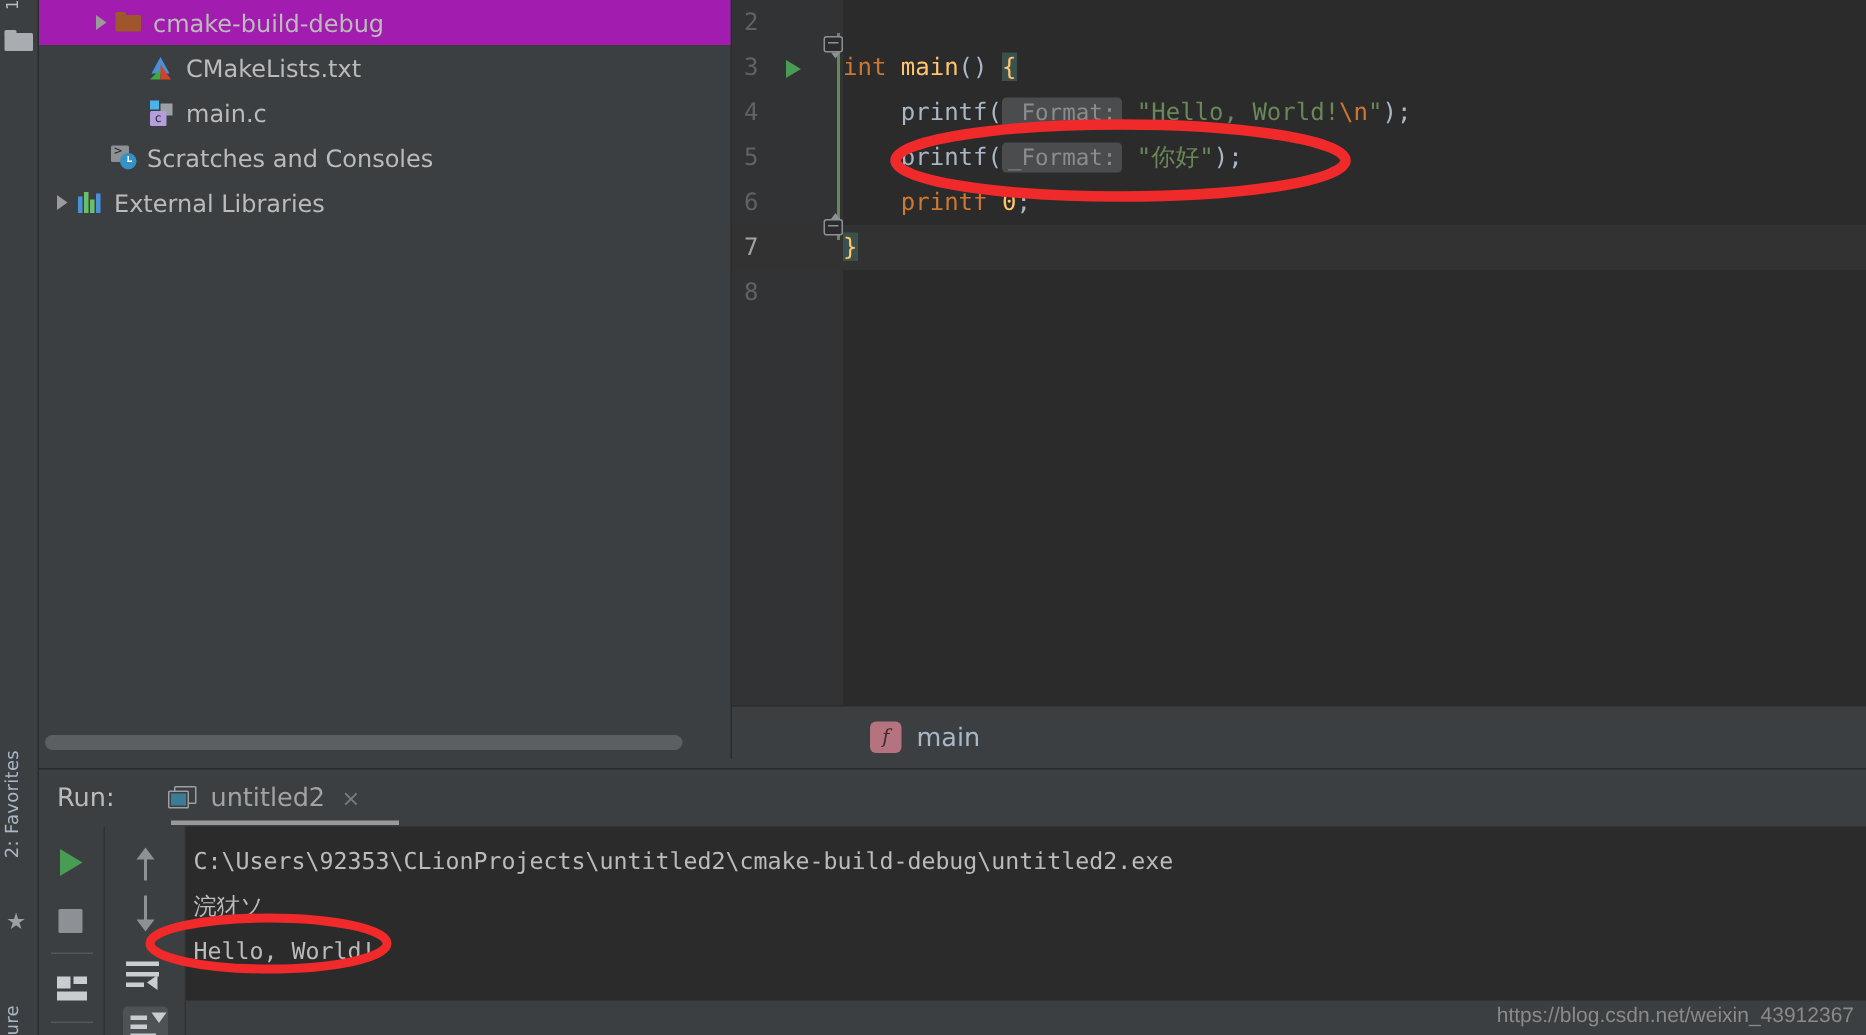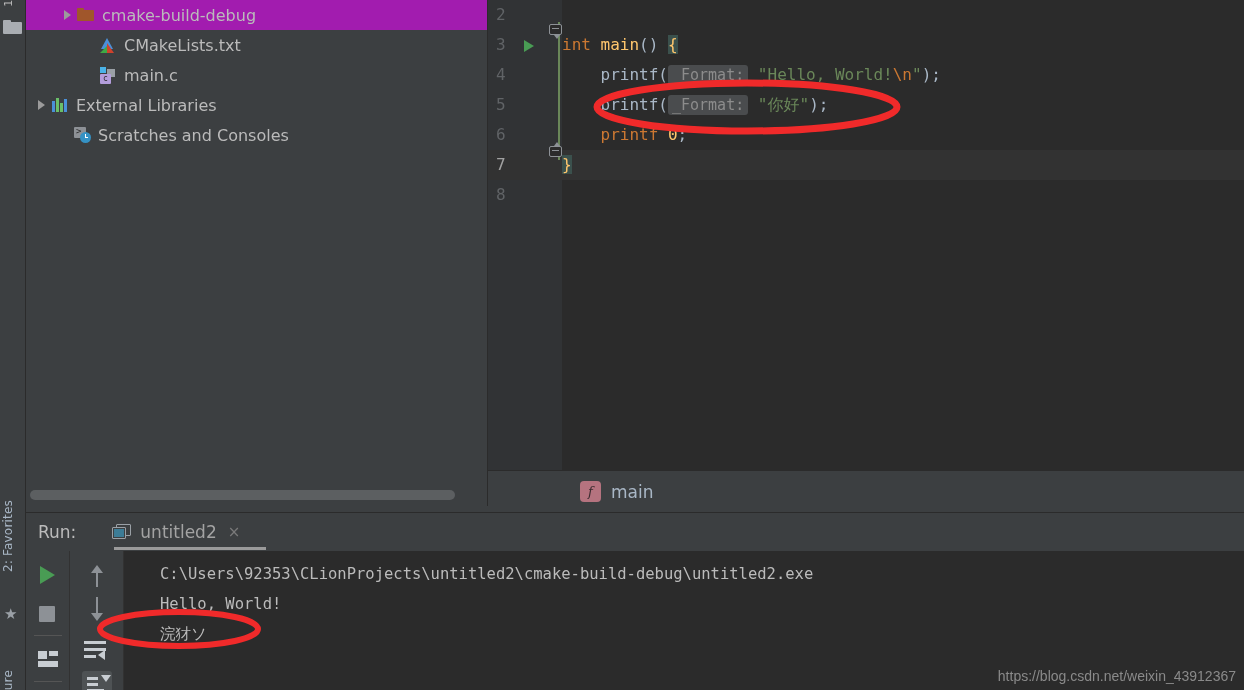--- a/index.html
+++ b/index.html
@@ -234,22 +234,22 @@
   .wrap-ico .l2{position:absolute;left:0;top:9px;width:22px;height:3px;background:#c8cdd2;}
   .wrap-ico .l3{position:absolute;left:0;top:16px;width:12px;height:3px;background:#c8cdd2;}
   .wrap-ico .hook{position:absolute;left:14px;top:11px;width:0;height:0;border-top:5px solid transparent;border-bottom:5px solid transparent;border-right:7px solid #c8cdd2;}
   .scrollend-ico { position:absolute; left:12px; top:120px; width:30px; height:26px; background:#4e5254; border-radius:3px;}
   .scrollend-ico .b1{position:absolute;left:5px;top:6px;width:11px;height:3px;background:#c8cdd2;}
   .scrollend-ico .b2{position:absolute;left:5px;top:12px;width:11px;height:3px;background:#c8cdd2;}
   .scrollend-ico .b3{position:absolute;left:5px;top:18px;width:17px;height:3px;background:#c8cdd2;}
   .scrollend-ico .dn{position:absolute;left:19px;top:4px;width:0;height:0;border-left:5px solid transparent;border-right:5px solid transparent;border-top:7px solid #c8cdd2;}
 
   .console {
-    position: absolute; left: 98px; top: 38px; right: 0; height: 140px;
-    background: #2b2b2b; padding: 8px 0 0 36px; overflow: hidden;
+    position: absolute; left: 98px; top: 38px; right: 0; height: 116px;
+    background: #2b2b2b; padding: 8px 0 0 5px; overflow: hidden;
   }
   .console-line {
     font-family: "DejaVu Sans Mono", monospace; font-size: 15.5px;
     color: #bbbbbb; line-height: 30px; white-space: pre;
   }
 
   
   .watermark {
     position: absolute; right: 8px; bottom: 6px;
     font-size: 14px; color: #8a8a8a;
@@ -308,42 +308,42 @@
           <span class="tw-arrow"></span>
           <span class="ti">
             <span class="ic-c">
               <span class="sq1"></span>
               <span class="sq2"></span>
               <span class="badge">c</span>
             </span>
           </span>
           <span class="tlabel">main.c</span>
         </div>
+        <div class="tree-row" style="padding-left: 30px;">
+          <span class="tw-arrow"></span>
+          <span class="ti">
+            <span class="ic-scr">
+              <span class="sq"></span>
+              <span class="clock"></span>
+            </span>
+          </span>
+          <span class="tlabel">Scratches and Consoles</span>
+        </div>
         <div class="tree-row" style="padding-left: 8px;">
           <span class="tw-arrow has"></span>
           <span class="ti">
             <span class="ic-bars">
               <i></i>
               <i></i>
               <i></i>
               <i></i>
             </span>
           </span>
           <span class="tlabel">External Libraries</span>
         </div>
-        <div class="tree-row" style="padding-left: 30px;">
-          <span class="tw-arrow"></span>
-          <span class="ti">
-            <span class="ic-scr">
-              <span class="sq"></span>
-              <span class="clock"></span>
-            </span>
-          </span>
-          <span class="tlabel">Scratches and Consoles</span>
-        </div>
       </div>
     <div class="tree-hscroll"></div>
   </div>
 
   <div class="editor">
     <div class="gutter">
         <div class="gline">
           <span class="num">2</span>
         </div>
         <div class="gline">
@@ -438,22 +438,22 @@
       <div class="scrollend-ico">
         <span class="b1"></span>
           <span class="b2"></span>
           <span class="b3"></span>
           <span class="dn"></span>
       </div>
     </div>
 
     <div class="console">
         <div class="console-line">C:\Users\92353\CLionProjects\untitled2\cmake-build-debug\untitled2.exe</div>
+        <div class="console-line">浣犲ソ</div>
         <div class="console-line">Hello, World!</div>
-        <div class="console-line">浣犲ソ</div>
       </div>
   </div>
 
   <div class="annot annot-code">
     <svg viewBox="0 0 310 58" preserveAspectRatio="none">
       <ellipse cx="155" cy="29" rx="150" ry="24" fill="none" stroke="#f02a2a" stroke-width="7"></ellipse>
     </svg>
   </div>
   <div class="annot annot-console">
     <svg viewBox="0 0 166 42" preserveAspectRatio="none">

